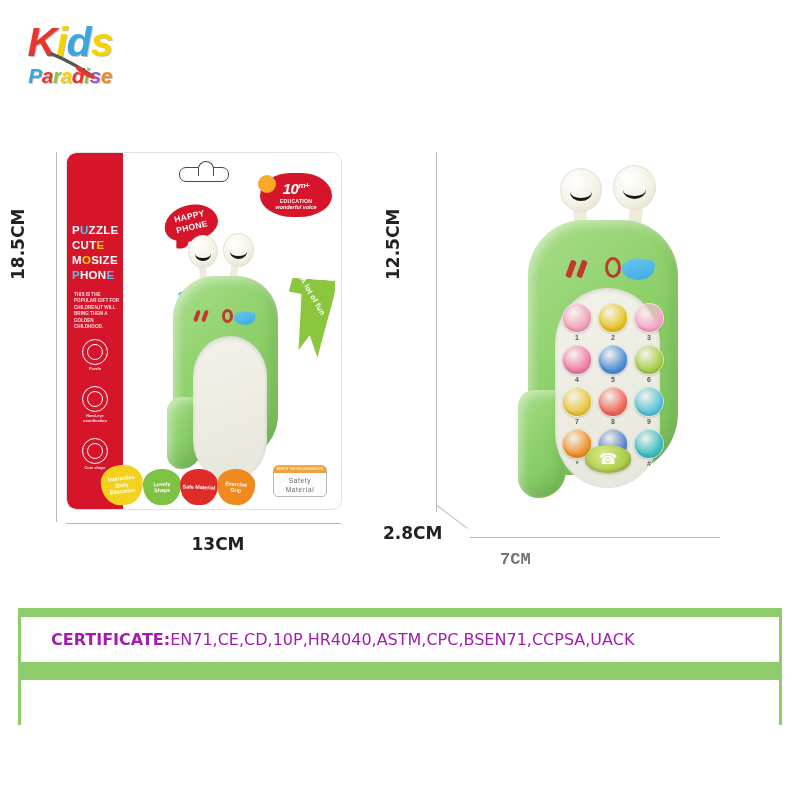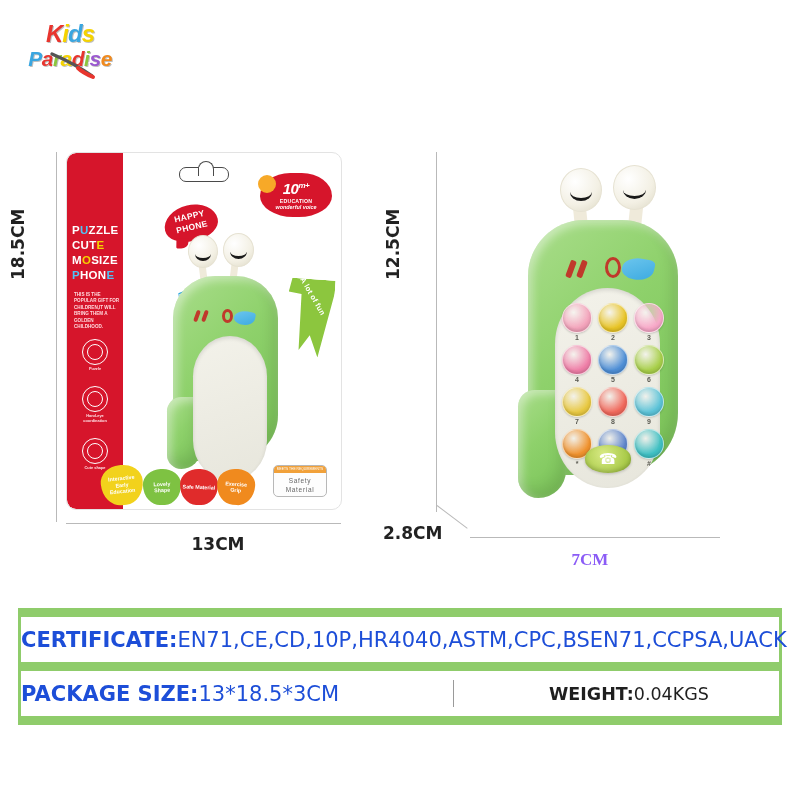--- a/index.html
+++ b/index.html
@@ -13,21 +13,21 @@
 
   
   .header { position: absolute; left: 0; top: 0; width: 800px; height: 120px; }
   .logo {
     position: absolute; left: 22px; top: 22px;
     width: 96px; height: 68px;
     text-align: center;
     line-height: 1;
   }
   .logo-kids {
-    font-size: 24px; font-weight: bold; font-style: italic;
+    font-size: 41px; font-weight: bold; font-style: italic;
     letter-spacing: -1px;
     display: block;
   }
   .logo-paradise {
     font-size: 21px; font-weight: bold; font-style: italic;
     letter-spacing: -0.5px;
     display: block; margin-top: 2px;
   }
   .logo-kids span, .logo-paradise span {
     -webkit-text-stroke: 2.2px #ffffff;
@@ -294,23 +294,23 @@
     white-space: nowrap;
     font-family: "DejaVu Sans", sans-serif;
   }
   .dim-28 {
     position: absolute; left: 383px; top: 523px;
     font-size: 17px; font-weight: bold; color: #222;
     font-family: "DejaVu Sans", sans-serif;
   }
   .dim-7 {
     position: absolute; left: 500px; top: 550px;
-    width: 180px; text-align: center;
-    font-size: 17px; font-weight: bold; color: #8b5cf6;
-    font-family: Liberation Serif, serif;
+    width: 180px; 
+    font-size: 17px; font-weight: bold; color: #737373;
+    font-family: Liberation Mono, monospace;
   }
   .vline-right {
     position: absolute; left: 436px; top: 152px;
     width: 1px; height: 360px; background: #b9b9b9;
   }
   .hline-right {
     position: absolute; left: 470px; top: 537px;
     width: 250px; height: 1px; background: #b9b9b9;
   }
   .diag-right {
@@ -325,21 +325,21 @@
     width: 764px; height: 117px;
     border-left: 3px solid #8fcc6b;
     border-right: 3px solid #8fcc6b;
   }
   .spec-bar { width: 100%; height: 9px; background: #8fcc6b; }
   .spec-row {
     height: 45px; display: flex; align-items: center;
     background: #fff; position: relative;
   }
   .spec-text {
-    font-size: 21px; color: #1d4ed8; 
+    font-size: 16px; color: #a21caf; padding-left: 30px;
     white-space: nowrap;
     font-family: "DejaVu Sans", sans-serif;
   }
   .spec-text b { font-weight: bold; }
   .spec-divider {
     position: absolute; left: 432px; top: 9px;
     width: 1px; height: 27px; background: #9a9a9a;
   }
   .spec-weight {
     position: absolute; left: 528px;
@@ -489,19 +489,14 @@
 
   <div class="callbtn" style="left:85px; top:285px; width:46px; height:28px; line-height:28px; font-size:15px;">☎</div>
 </div>
 
 <div class="spec-table">
   <div class="spec-bar"></div>
   <div class="spec-row">
     <div class="spec-text"><b>CERTIFICATE:</b><span>EN71,CE,CD,10P,HR4040,ASTM,CPC,BSEN71,CCPSA,UACK</span></div>
   </div>
   <div class="spec-bar"></div>
-  <div class="spec-row">
-    <div class="spec-text"><b>PACKAGE SIZE:</b><span>13*18.5*3CM</span></div>
-    <div class="spec-divider"></div>
-    <div class="spec-weight"><b>WEIGHT:</b><span>0.04KGS</span></div>
-  </div>
   <div class="spec-bar"></div>
 </div>
 
 </body></html>

